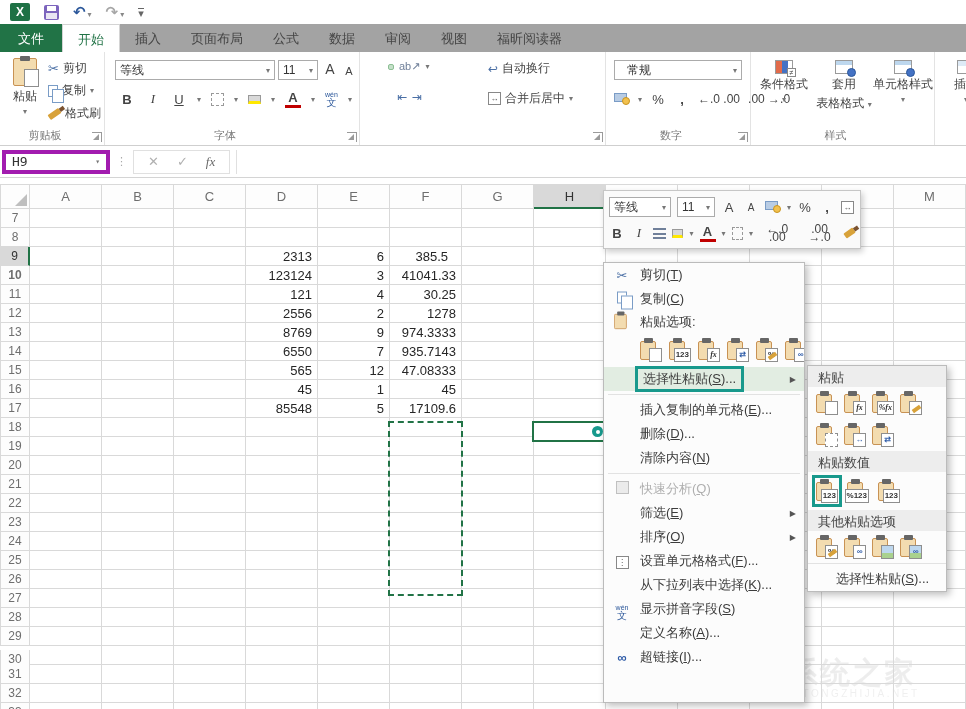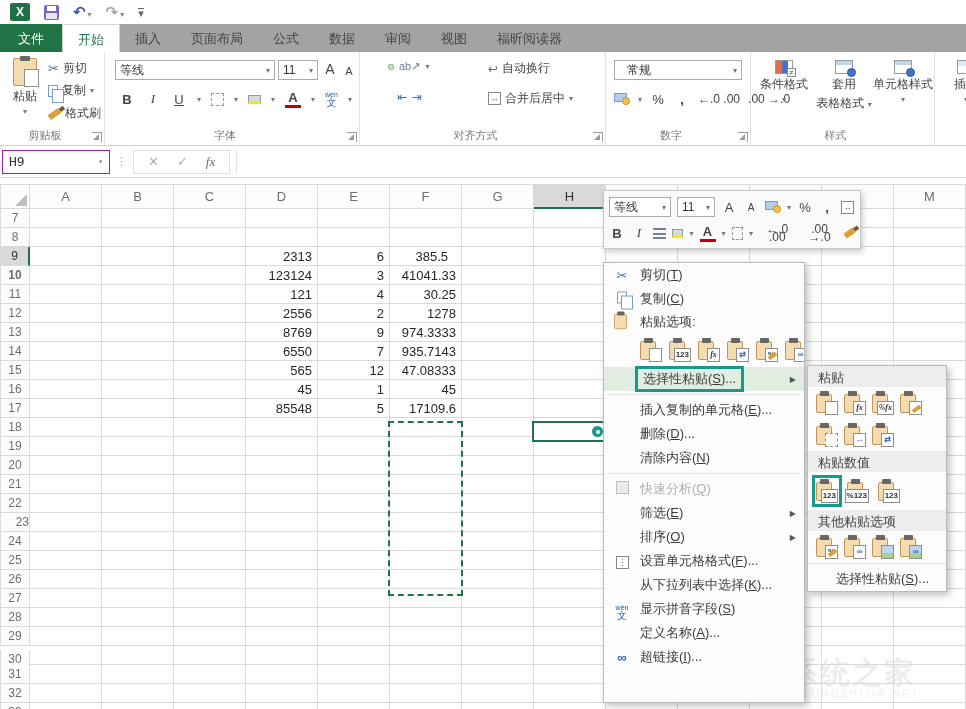--- a/index.html
+++ b/index.html
@@ -61,21 +61,21 @@
   .decimals { font-size:12px; line-height:8px; color:#444; text-align:center; }
   .style-ic { width:18px; height:14px; border:1px solid #9A9A9A; background:
      linear-gradient(#fff,#fff); position:relative; }
   .style-ic.cf { background:linear-gradient(90deg,#E26B4A 0 6px,#4472C4 6px 12px,#fff 12px); }
   .style-ic.tbl { background:linear-gradient(#BDD7EE 0 4px,#fff 4px); }
   .style-ic::after { content:""; position:absolute; right:-4px; bottom:-4px; width:7px; height:7px; background:#4472C4; border-radius:50%; border:1px solid #2B579A; }
   .style-ic.cf::after { content:"≠"; background:#fff; border:1px solid #888; border-radius:0; font-size:7px; line-height:7px; text-align:center; color:#333; }
 
   
   .fbar { position:absolute; left:0; top:146px; width:966px; height:32px; background:#fff; border-bottom:1px solid #D4D4D4; display:flex; align-items:center; }
-  .namebox { width:108px; height:24px; margin-left:2px; border:1px solid #a21caf; display:flex; align-items:center; justify-content:space-between; padding:0 6px; font-size:13px; font-family:"DejaVu Sans Mono",monospace; }
+  .namebox { width:108px; height:24px; margin-left:2px; border:4px solid #a21caf; display:flex; align-items:center; justify-content:space-between; padding:0 6px; font-size:13px; font-family:"DejaVu Sans Mono",monospace; }
   .fdots { color:#AAA; font-size:11px; margin:0 6px; }
   .fbox { height:24px; border:1px solid #E0E0E0; display:flex; align-items:center; gap:18px; padding:0 14px; color:#B0B0B0; font-size:13px; }
   .fx { font-family:"Liberation Serif",serif; font-style:italic; color:#6A6A6A; }
   .finput { flex:1; height:24px; border-left:1px solid #E0E0E0; margin-left:6px; }
 
   
   #sheet { position:absolute; left:0; top:178px; width:966px; height:531px; background:#fff; overflow:hidden; }
   .sheet-lines { position:absolute; left:30px; top:31px; width:936px; height:500px;
      background-image:repeating-linear-gradient(to right,transparent 0 71px,#D9D9D9 71px 72px),
                       repeating-linear-gradient(to bottom,transparent 0 18px,#D9D9D9 18px 19px); }
@@ -238,21 +238,20 @@
       <span class="alico"><span class="lines"></span></span>
       <span class="alico"><span class="lines short"></span></span>
       <span style="color:#4A6FA5;">⇤</span>
       <span style="color:#4A6FA5;">⇥</span>
     </div>
     <div class="smallrow" style="left:128px;top:38px;">
         <span class="fmt-ic">↔</span>
         <span>合并后居中</span>
         <span class="drop">▾</span>
       </div>
-    <div class="glabel">对齐方式</div>
     <div class="launcher"></div>
   </div>
 
   <div class="rgroup" style="left:606px;width:145px;">
     <div class="combo" style="position:absolute;left:8px;top:8px;width:128px;padding-left:12px;">
         <span>常规</span>
         <span class="drop">▾</span>
       </div>
     <div class="smallrow" style="left:8px;top:38px;gap:8px;">
       <span class="money-ic">
@@ -339,21 +338,21 @@
     <div class="row-h" style="top: 145px;">13</div>
     <div class="row-h" style="top: 164px;">14</div>
     <div class="row-h" style="top: 183px;">15</div>
     <div class="row-h" style="top: 202px;">16</div>
     <div class="row-h" style="top: 221px;">17</div>
     <div class="row-h" style="top: 240px;">18</div>
     <div class="row-h" style="top: 259px;">19</div>
     <div class="row-h" style="top: 278px;">20</div>
     <div class="row-h" style="top: 297px;">21</div>
     <div class="row-h" style="top: 316px;">22</div>
-    <div class="row-h" style="top: 335px; text-align: right;">23</div>
+    <div class="row-h" style="top: 335px;">23</div>
     <div class="row-h" style="top: 354px;">24</div>
     <div class="row-h" style="top: 373px;">25</div>
     <div class="row-h" style="top: 392px;">26</div>
     <div class="row-h" style="top: 411px;">27</div>
     <div class="row-h" style="top: 430px;">28</div>
     <div class="row-h" style="top: 449px;">29</div>
     <div class="row-h" style="top: 472px;">30</div>
     <div class="row-h" style="top: 487px;">31</div>
     <div class="row-h" style="top: 506px;">32</div>
     <div class="row-h" style="top: 525px;">33</div>

